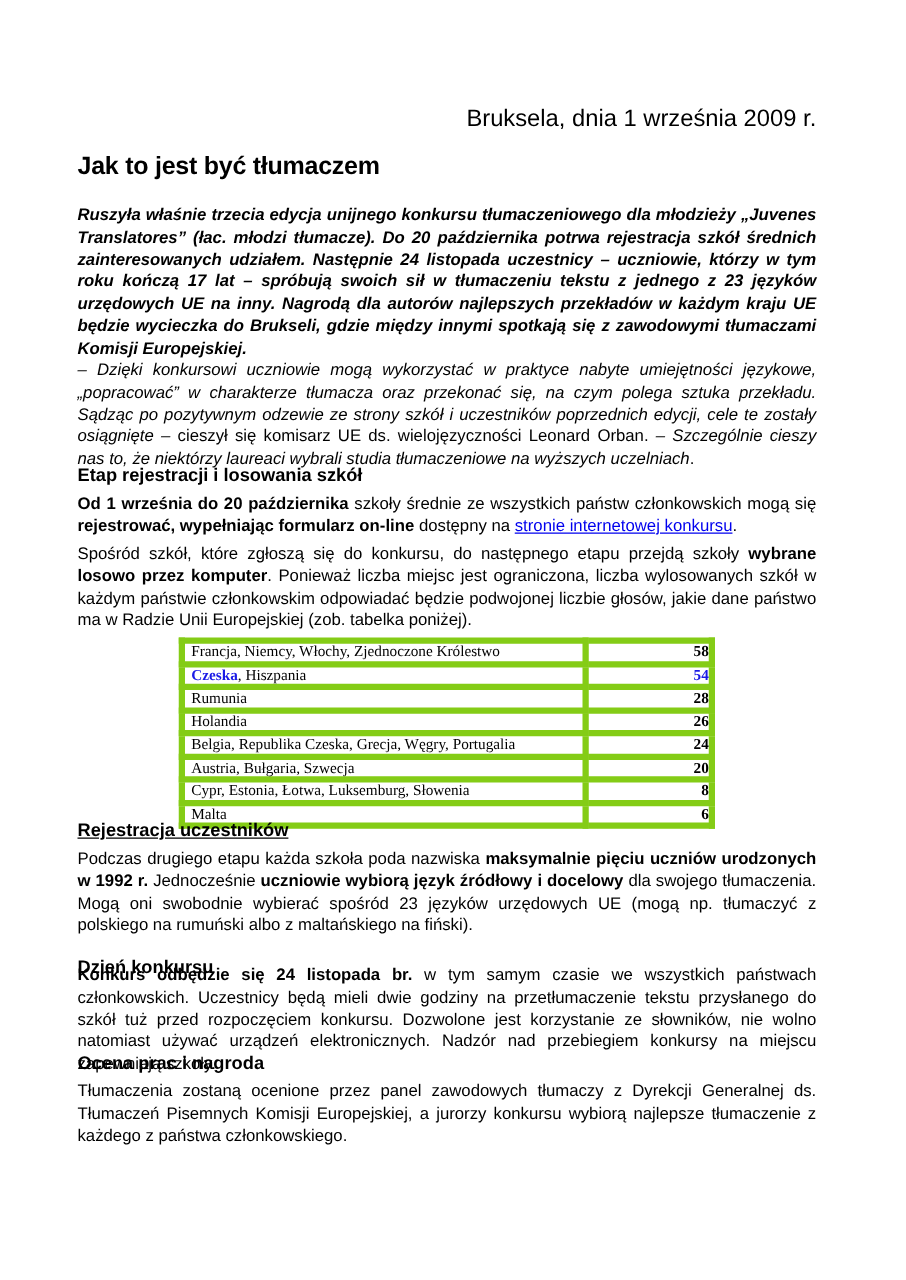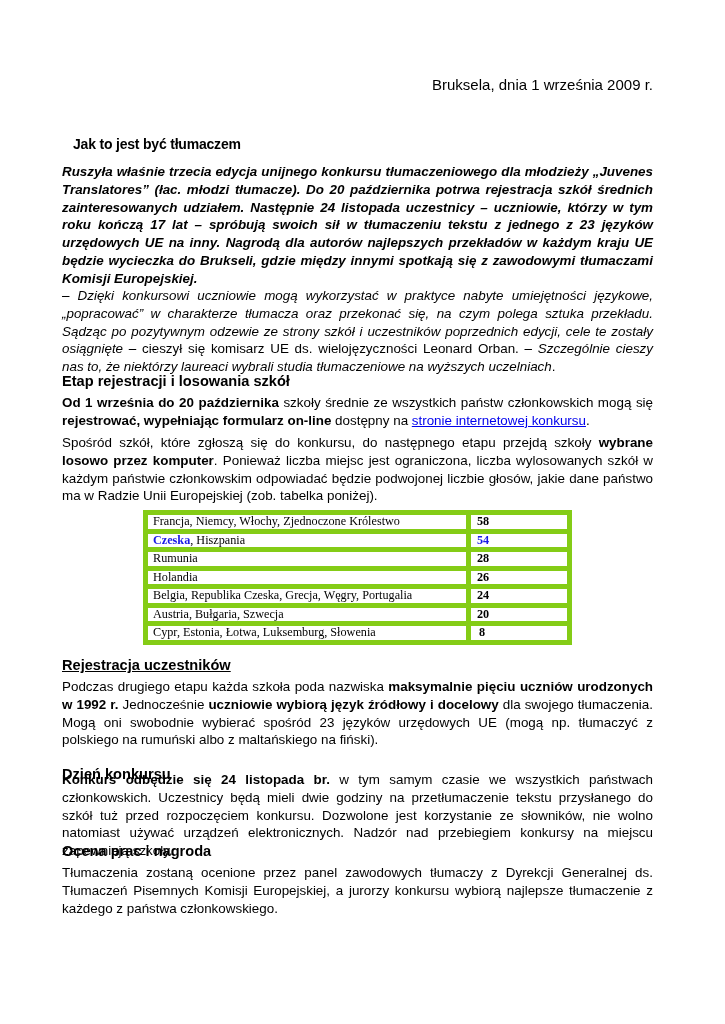--- a/index.html
+++ b/index.html
@@ -16,32 +16,32 @@
       color: #000000;
     }
     .page {
       position: absolute;
       left: 62px;
       top: 0;
       width: 591px;
     }
     .dateline {
       position: absolute;
-      top: 77px;
+      top: 88px;
       right: 0;
-      font-size: 15px;
+      font-size: 19px;
       line-height: 16px;
       text-align: right;
     }
     .title {
       position: absolute;
       top: 121px;
       left: 0;
-      margin: 11px;
-      font-size: 14px;
+      margin: 0;
+      font-size: 20px;
       font-weight: bold;
       line-height: 24px;
       letter-spacing: -0.2px;
     }
     .block {
       position: absolute;
       left: 0;
       width: 591px;
       margin: 0;
       font-size: 13.4px;
@@ -85,20 +85,21 @@
       border: 5px solid #84cc16;
       padding: 0 0 0 5px;
       height: 13.5px;
       vertical-align: middle;
       white-space: nowrap;
     }
     table.votes td.num {
       width: 88px;
       font-weight: bold;
       padding-left: 6px;
+      text-align: right;
     }
     table.votes td.num.pad {
       padding-left: 8px;
     }
     .hl {
       color: #1a1ae6;
       font-weight: bold;
     }
     .hl-num {
       color: #1a1ae6;
@@ -146,20 +147,24 @@
         <td class="num">24</td>
       </tr>
       <tr>
         <td>Austria, Bułgaria, Szwecja</td>
         <td class="num">20</td>
       </tr>
       <tr>
         <td>Cypr, Estonia, Łotwa, Luksemburg, Słowenia</td>
         <td class="num pad">8</td>
       </tr>
+      <tr>
+        <td>Malta</td>
+        <td class="num pad">6</td>
+      </tr>
     </tbody>
   </table>
 
   <h2 class="h2" style="top:656px;text-decoration:underline;">Rejestracja uczestników</h2>
 
   <p class="block" style="top:678px;"><span>Podczas drugiego etapu każda szkoła poda nazwiska </span><span class="b">maksymalnie pięciu uczniów urodzonych w 1992 r.</span><span> Jednocześnie </span><span class="b">uczniowie wybiorą język źródłowy i docelowy</span><span> dla swojego tłumaczenia. Mogą oni swobodnie wybierać spośród 23 języków urzędowych UE (mogą np. tłumaczyć z polskiego na rumuński albo z maltańskiego na fiński).</span></p>
 
   <h2 class="h2" style="top:749px;margin-top:16px;">Dzień konkursu</h2>
 
   <p class="block" style="top:771px;"><span class="b">Konkurs odbędzie się 24 listopada br.</span><span> w tym samym czasie we wszystkich państwach członkowskich. Uczestnicy będą mieli dwie godziny na przetłumaczenie tekstu przysłanego do szkół tuż przed rozpoczęciem konkursu. Dozwolone jest korzystanie ze słowników, nie wolno natomiast używać urządzeń elektronicznych. Nadzór nad przebiegiem konkursy na miejscu zapewniają szkoły.</span></p>

